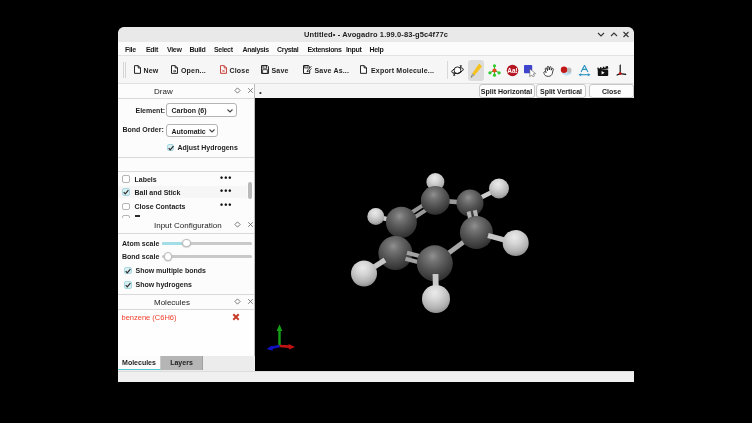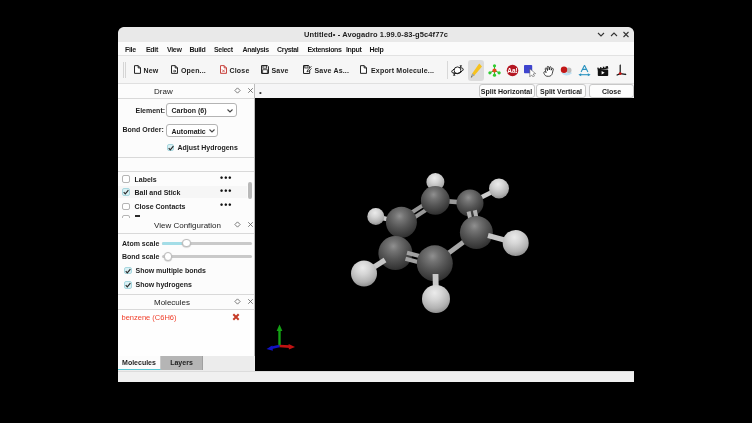--- a/index.html
+++ b/index.html
@@ -241,21 +241,21 @@
     <div class="dots" style="left:102px;top:101.8px">•••</div>
     <div class="cb off" style="left:4px;top:118.7px"></div>
     <div class="cbt" style="left:16.5px;top:119px">Close Contacts</div>
     <div class="dots" style="left:102px;top:116.3px">•••</div>
     <div class="cb off" style="left:4px;top:131.4px"></div>
     <div class="abs" style="left:16.5px;top:131.3px;width:5px;height:1.4px;background:#2a2a2a"></div>
     <div class="abs" style="left:129.5px;top:98px;width:4px;height:17px;background:#b9b9b9;border-radius:2px"></div>
 
     <div class="sep" style="top:133.5px"></div>
     <div class="hdr" style="top:134px">
-      <span class="t">View Configuration</span>
+      <span class="t">Input Configuration</span>
       <svg class="d" viewBox="0 0 8 8">
           <path d="M4 1 L7 4 L4 7 L1 4 Z" fill="none" stroke="#5a5a5a" stroke-width="0.9"></path>
         </svg>
       <svg class="x" viewBox="0 0 8 8">
           <path d="M1.4 1.4 L6.6 6.6 M6.6 1.4 L1.4 6.6" fill="none" stroke="#5a5a5a" stroke-width="0.9"></path>
         </svg>
     </div>
     <div class="sep" style="top:148.5px"></div>
     <div class="lbl" style="left:4px;top:156px">Atom scale</div>
     <div class="track" style="left:43.8px;top:157.5px;width:90px"></div>

